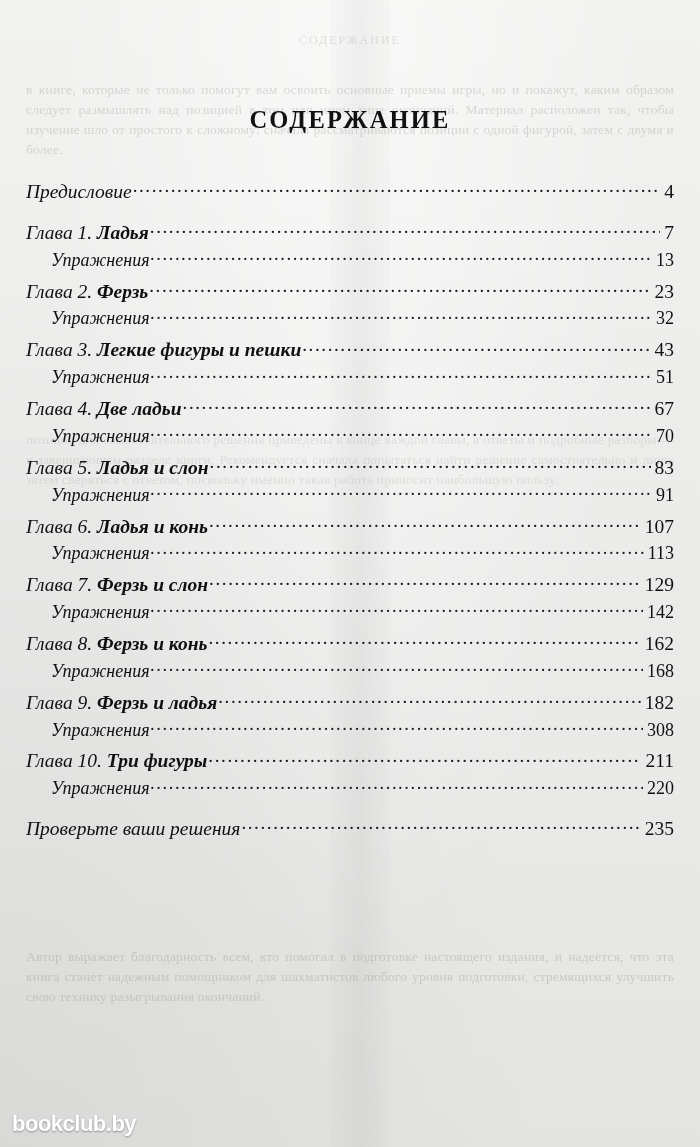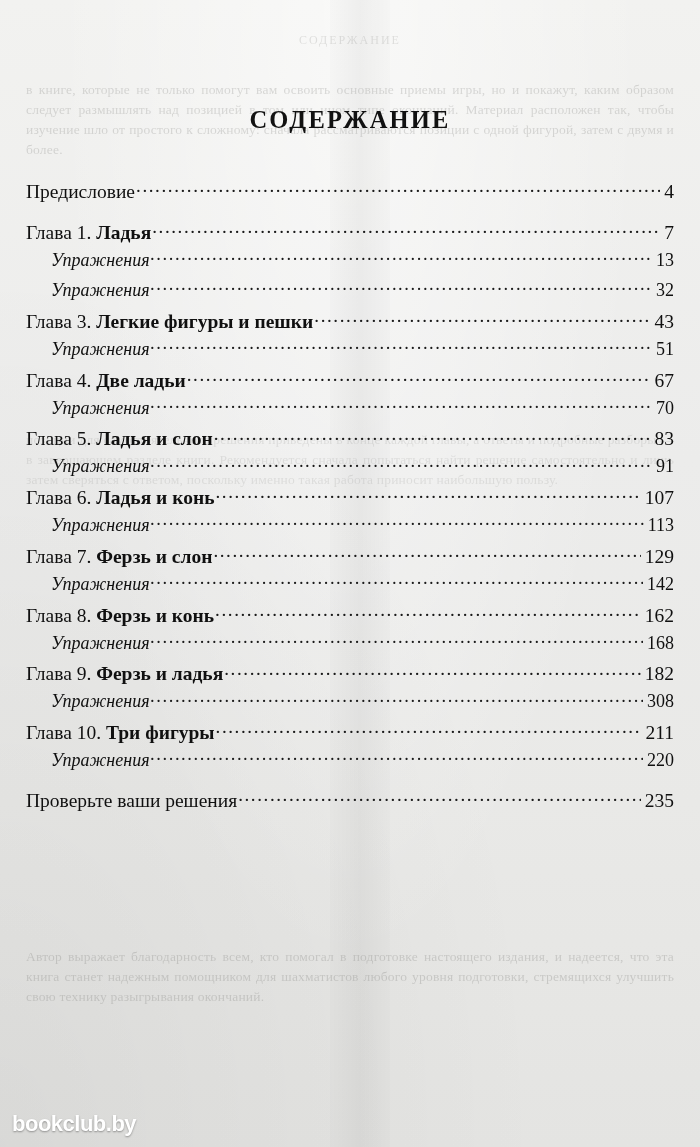--- a/index.html
+++ b/index.html
@@ -108,20 +108,21 @@
     align-items: baseline;
     white-space: nowrap;
     font-size: 19.5px;
     line-height: 1.02;
     margin-bottom: 5px;
   }
 
   .entry .label {
     flex: 0 0 auto;
     color: #101010;
+    font-style: italic;
   }
   .entry .label .reg { font-weight: normal; }
   .entry .label .bold { font-weight: bold; }
 
   .entry .leader {
     flex: 1 1 auto;
     overflow: hidden;
     margin: 0 1px;
     position: relative;
     height: 1em;
@@ -215,20 +216,25 @@
         <span class="page-no">7</span>
       </div>
       <div class="entry sub">
         <span class="label">Упражнения</span>
         <span class="leader"></span>
         <span class="page-no">13</span>
       </div>
     </div>
 
     <div class="group">
+      <div class="entry chapter">
+        <span class="label"><span class="reg">Глава 2. </span><span class="bold">Ферзь</span></span>
+        <span class="leader"></span>
+        <span class="page-no">23</span>
+      </div>
       <div class="entry sub">
         <span class="label">Упражнения</span>
         <span class="leader"></span>
         <span class="page-no">32</span>
       </div>
     </div>
 
     <div class="group">
       <div class="entry chapter">
         <span class="label"><span class="reg">Глава 3. </span><span class="bold">Легкие фигуры и пешки</span></span>

